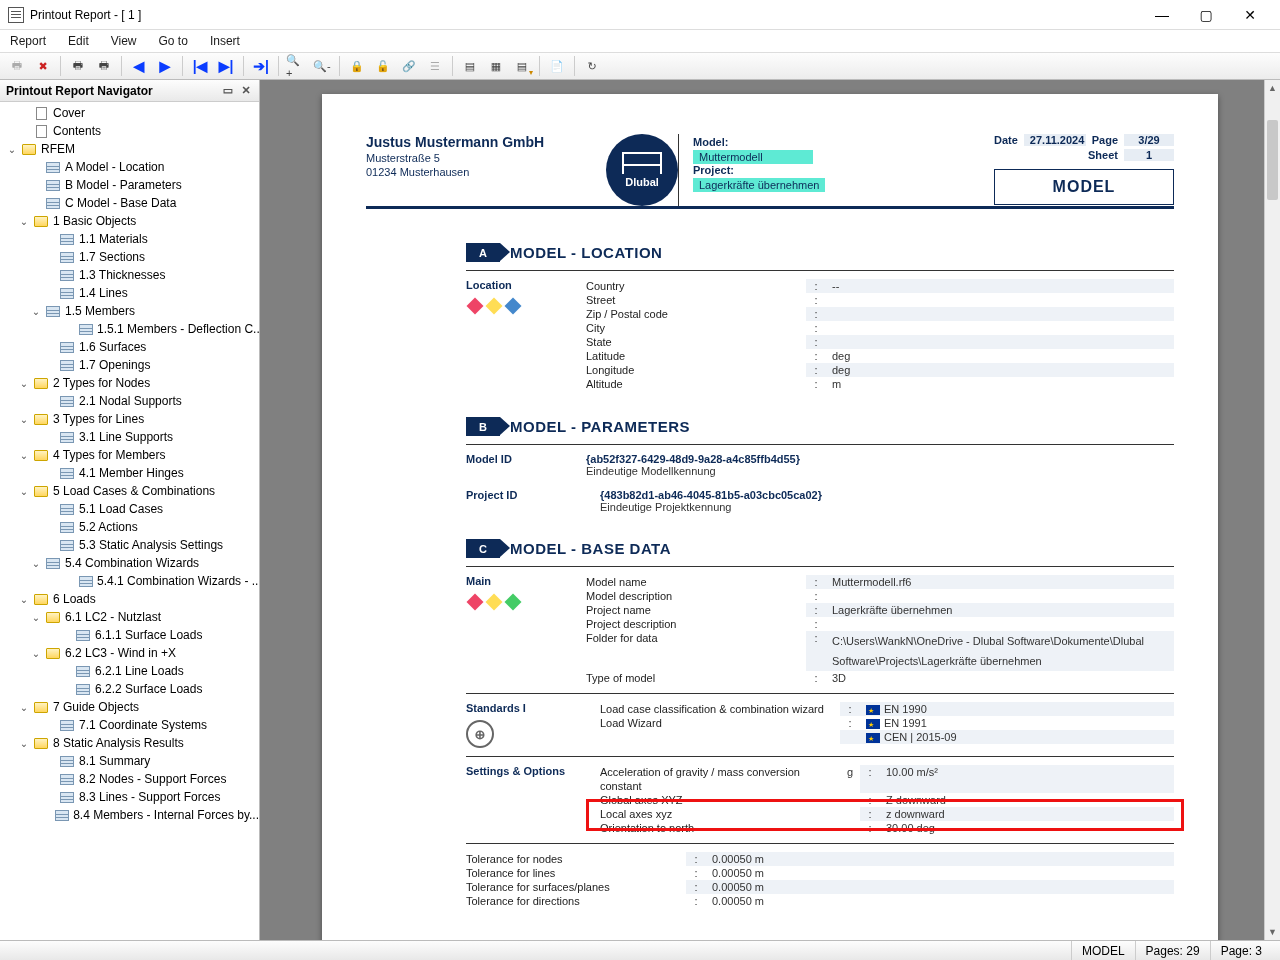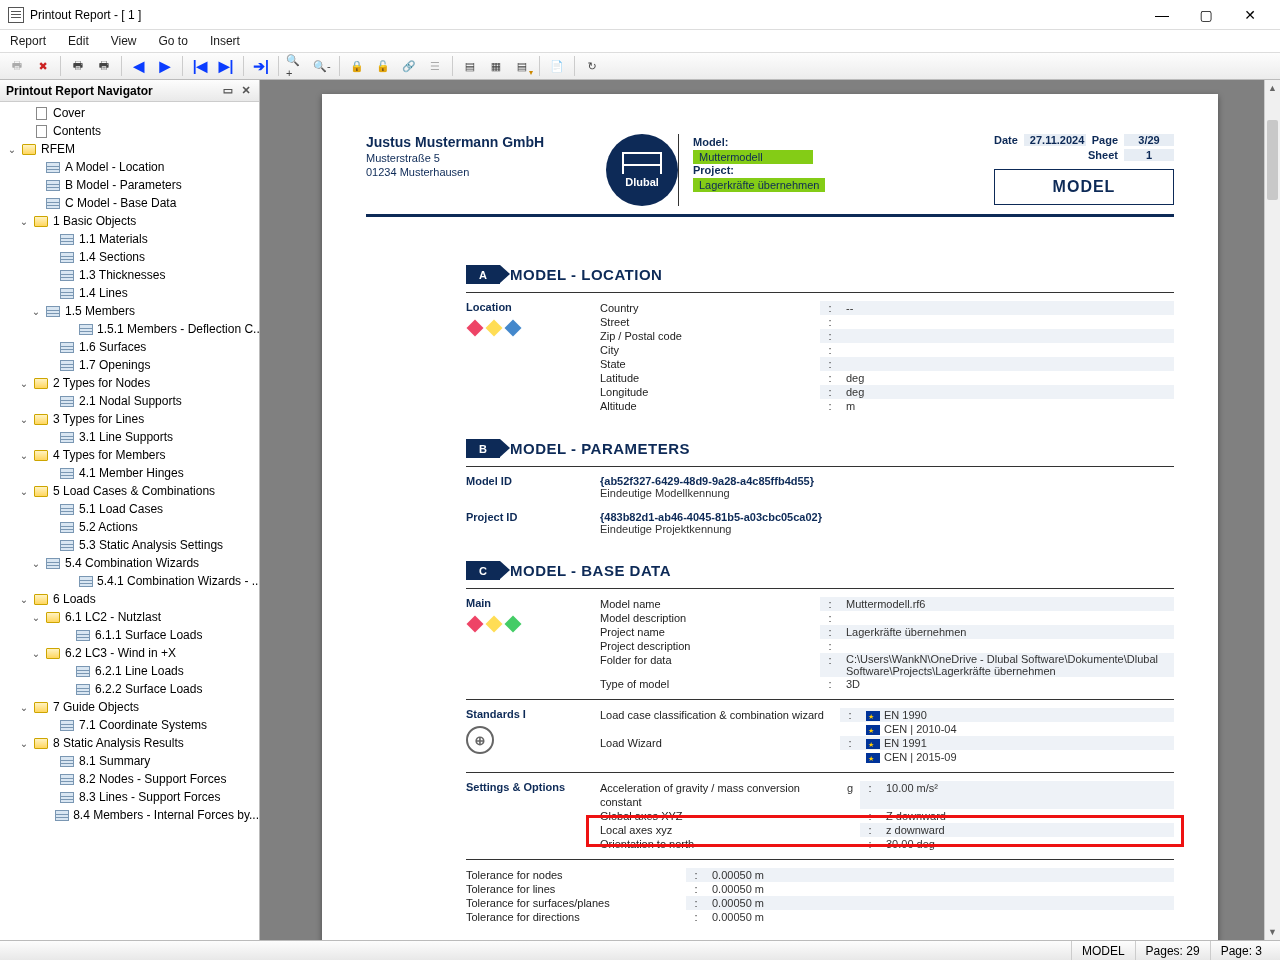--- a/index.html
+++ b/index.html
@@ -27,41 +27,41 @@
 .tree .chev { width:12px; text-align:center; color:#555; font-size:10px; }
 .tree .ic { width:16px; height:14px; margin:0 3px; display:flex; align-items:center; justify-content:center; }
 .ic-folder { background:linear-gradient(#fff3c2,#ffd65e); border:1px solid #cda500; width:14px; height:11px; border-radius:1px; }
 .ic-grid { width:14px; height:11px; background:#d9e6f2; border:1px solid #7a97b3; position:relative; }
 .ic-grid:before { content:""; position:absolute; top:3px; left:0; right:0; height:1px; background:#7a97b3; box-shadow:0 3px 0 #7a97b3; }
 .ic-page { width:11px; height:13px; background:#fff; border:1px solid #888; }
 .tree .lbl { padding-left:1px; }
 .pl0{padding-left:2px}.pl1{padding-left:14px}.pl2{padding-left:26px}.pl3{padding-left:40px}.pl4{padding-left:56px}.pl5{padding-left:72px}
 .preview { flex:1; background:#808080; overflow:auto; position:relative; padding:14px 34px 40px; }
 .page { width:896px; background:#fff; margin:0 auto; box-shadow:0 2px 6px rgba(0,0,0,.4); padding:40px 44px 40px 44px; position:relative; min-height:1200px; }
-.p-header { display:flex; border-bottom:3px solid #0d2a57; padding-bottom:8px; margin-bottom:48px; }
+.p-header { display:flex; border-bottom:3px solid #0d2a57; margin-bottom:34px; }
 .ph-left { width:260px; }
 .ph-left .company { font-family:Verdana,sans-serif; font-weight:bold; font-size:14px; color:#0d2a57; }
 .ph-left .addr { font-size:11px; color:#0d2a57; margin-top:2px; }
 .ph-logo { width:72px; height:72px; border-radius:50%; background:#0d2a57; color:#fff; display:flex; flex-direction:column; align-items:center; justify-content:center; font-size:11px; font-weight:bold; margin-left:-20px; }
 .ph-logo .bridge { width:40px; height:22px; border:2px solid #fff; border-bottom:none; position:relative; margin-bottom:2px; }
 .ph-logo .bridge:before { content:""; position:absolute; left:0; right:0; top:10px; height:2px; background:#fff; }
 .ph-mid { flex:1; border-left:1px solid #333; padding:2px 14px; font-size:11px; color:#0d2a57; }
 .ph-mid .k { color:#0d2a57; font-weight:bold; }
-.ph-mid .v { background:#84cc16; padding:1px 6px; margin-top:2px; display:inline-block; min-width:120px; }
+.ph-mid .v { background:#5eead4; padding:1px 6px; margin-top:2px; display:inline-block; min-width:120px; }
 .ph-mid .field { display:inline-block; vertical-align:top; margin-right:20px; }
 .ph-right { width:180px; font-size:11px; color:#0d2a57; }
 .ph-right .meta-row { display:flex; justify-content:flex-end; gap:6px; margin-bottom:3px; align-items:center;font-weight:bold; }
 .ph-right .meta-row .mv { background:#e7edf4; padding:0 6px; min-width:50px; text-align:center; }
 .ph-right .model-box { border:1px solid #0d2a57; text-align:center; font-weight:bold; font-size:16px; padding:8px 0; margin-top:8px; letter-spacing:1px; font-family:Verdana,sans-serif; }
 .section { margin-bottom:26px; }
 .sec-head { display:flex; align-items:center; margin-bottom:8px; }
 .sec-badge { background:#0d2a57; color:#fff; font-size:11px; font-weight:bold; width:34px; height:19px; display:flex; align-items:center; justify-content:center; position:relative; margin-right:10px; }
 .sec-badge:after { content:""; position:absolute; right:-10px; top:0; border-left:10px solid #0d2a57; border-top:9.5px solid transparent; border-bottom:9.5px solid transparent; }
 .sec-title { font-family:Verdana,sans-serif; font-weight:bold; font-size:15px; color:#0d2a57; letter-spacing:.5px; }
-.sec-body { border-top:1px solid #333; padding-top:8px; display:flex; gap:14px; }
+.sec-body { border-top:1px solid #333; padding-top:8px; display:flex; }
 .divider { border-top:1px solid #333; margin:8px 0; }
 .sec-left { width:120px; font-size:11px; color:#0d2a57; font-weight:bold; }
 .sec-icon { margin-top:6px; }
 .cubes { display:flex; gap:1px; }
 .cube { width:12px; height:12px; transform:rotate(45deg); margin:3px; }
 .cube.r{background:#e46;} .cube.y{background:#fd5;} .cube.g{background:#4c6;} .cube.b{background:#48c;}
 .sbadge { width:28px; height:28px; border:2px solid #666; border-radius:50%; display:flex; align-items:center; justify-content:center; color:#666; font-weight:bold; font-size:13px; }
 .sec-table { flex:1; font-size:11px; color:#333; }
 .trow { display:flex; min-height:14px; line-height:14px; }
 .trow:nth-child(odd) .tval, .trow:nth-child(odd) .tcol { background:#eef2f7; }
@@ -193,21 +193,21 @@
           <span class="ic">
             <span class="ic-grid"></span>
           </span>
           <span class="lbl">1.1 Materials</span>
         </div>
       <div class="row pl3">
           <span class="chev"></span>
           <span class="ic">
             <span class="ic-grid"></span>
           </span>
-          <span class="lbl">1.4 Sections</span>
+          <span class="lbl">1.7 Sections</span>
         </div>
       <div class="row pl3">
           <span class="chev"></span>
           <span class="ic">
             <span class="ic-grid"></span>
           </span>
           <span class="lbl">1.3 Thicknesses</span>
         </div>
       <div class="row pl3">
           <span class="chev"></span>
@@ -569,21 +569,21 @@
                   <div class="tval">Lagerkräfte übernehmen</div>
                 </div>
             <div class="trow">
                   <div class="tkey">Project description</div>
                   <div class="tcol">:</div>
                   <div class="tval"></div>
                 </div>
             <div class="trow">
                   <div class="tkey">Folder for data</div>
                   <div class="tcol">:</div>
-                  <div class="tval" style="line-height:12px">C:\Users\WankN\OneDrive - Dlubal Software\Dokumente\Dlubal Software\Projects\Lagerkräfte übernehmen</div>
+                  <div class="tval" style="line-height:20px">C:\Users\WankN\OneDrive - Dlubal Software\Dokumente\Dlubal Software\Projects\Lagerkräfte übernehmen</div>
                 </div>
             <div class="trow">
                   <div class="tkey">Type of model</div>
                   <div class="tcol">:</div>
                   <div class="tval">3D</div>
                 </div>
           </div>
         </div>
         <div class="divider"></div>
         <div style="display:flex;gap:14px">
@@ -591,25 +591,20 @@
                 <div>Standards I</div>
                 <div class="sec-icon">
                   <div class="sbadge">⊕</div>
                 </div>
               </div>
           <div class="sec-table">
             <div class="trow">
                   <div class="tkey" style="width:240px">Load case classification &amp; combination wizard</div>
                   <div class="tcol">:</div>
                   <div class="tval"><span class="flag"></span><span>EN 1990</span></div>
-                </div>
-            <div class="trow">
-                  <div class="tkey" style="width:240px"></div>
-                  <div class="tcol"></div>
-                  <div class="tval"><span class="flag"></span><span>CEN | 2010-04</span></div>
                 </div>
             <div class="trow">
                   <div class="tkey" style="width:240px">Load Wizard</div>
                   <div class="tcol">:</div>
                   <div class="tval"><span class="flag"></span><span>EN 1991</span></div>
                 </div>
             <div class="trow">
                   <div class="tkey" style="width:240px"></div>
                   <div class="tcol"></div>
                   <div class="tval"><span class="flag"></span><span>CEN | 2015-09</span></div>

